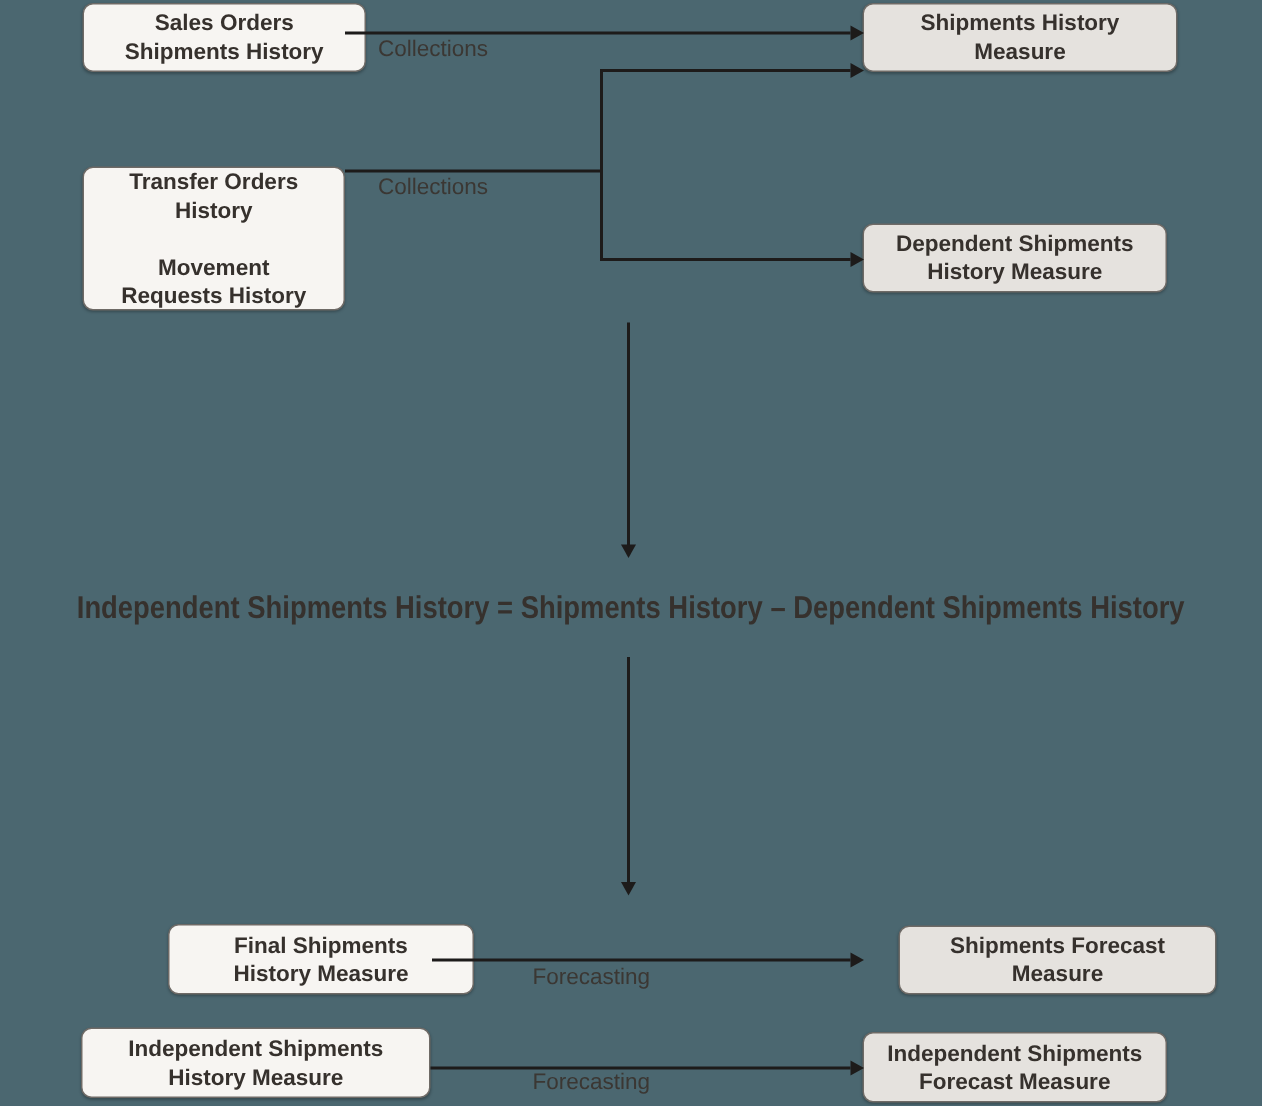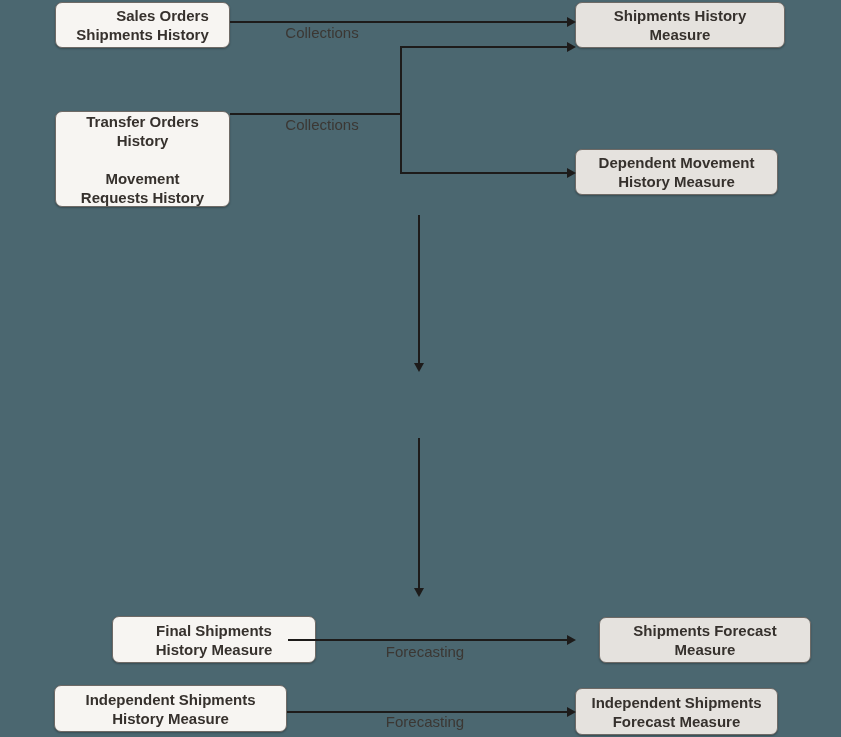--- a/index.html
+++ b/index.html
@@ -39,21 +39,20 @@
   }
   .arrow-down {
     position: absolute; width: 0; height: 0;
     border-left: 5px solid transparent;
     border-right: 5px solid transparent;
     border-top: 9px solid #1d1b1a;
   }
   .edge-label {
     position: absolute;
     width: 140px;
-    text-align: center;
     font-size: 15px;
     color: #3b3733;
   }
   .formula {
     position: absolute;
     left: 0; top: 394;
     top: 394px;
     width: 841px;
     display: flex;
     justify-content: center;
@@ -62,21 +61,21 @@
     color: #36312d;
   }
   .formula span {
     display: inline-block;
     transform: scaleX(0.87);
     transform-origin: 50% 50%;
     white-space: nowrap;
   }
 
   
-  #b-sales        { left: 55px;  top: 2px;   width: 175px; height: 46px; text-align: right; }
+  #b-sales        { left: 55px;  top: 2px;   width: 189px; height: 46px; }
   #b-transfer     { left: 55px;  top: 67px;  width: 175px; height: 96px; margin-top: 44px; }
   #b-shm          { left: 575px; top: 2px;   width: 210px; height: 46px; }
   #b-dep          { left: 575px; top: 149px; width: 203px; height: 46px; }
   #b-final        { left: 112px; top: 616px; width: 204px; height: 47px; }
   #b-sfm          { left: 575px; top: 617px; width: 212px; height: 46px; margin-left: 24px; }
   #b-ind-hist     { left: 54px;  top: 685px; width: 233px; height: 47px; }
   #b-ind-fcst     { left: 575px; top: 688px; width: 203px; height: 47px; }
 </style>
 </head>
 <body>
@@ -86,38 +85,41 @@
   <div class="box light" id="b-sales">Sales Orders
 Shipments History</div>
   <div class="box light" id="b-transfer">Transfer Orders
 History
 
 Movement
 Requests History</div>
 
   <div class="box gray" id="b-shm">Shipments History
 Measure</div>
-  <div class="box gray" id="b-dep">Dependent Movement
+  <div class="box gray" id="b-dep">Dependent Shipments
 History Measure</div>
 
   <div class="hline" style="left:230px; top:21px; width:337px;"></div>
   <div class="arrow-right" style="left:567px; top:17px;"></div>
   <div class="edge-label" style="left:252px; top:24px;">Collections</div>
 
   <div class="hline" style="left:230px; top:113px; width:172px;"></div>
   <div class="vline" style="left:400px; top:46px; height:128px;"></div>
   <div class="hline" style="left:400px; top:46px; width:167px;"></div>
   <div class="arrow-right" style="left:567px; top:42px;"></div>
   <div class="hline" style="left:400px; top:172px; width:167px;"></div>
   <div class="arrow-right" style="left:567px; top:168px;"></div>
   <div class="edge-label" style="left:252px; top:116px;">Collections</div>
 
   <div class="vline" style="left:418px; top:215px; height:149px;"></div>
   <div class="arrow-down" style="left:414px; top:363px;"></div>
 
+  <div class="formula">
+    <span>Independent Shipments History = Shipments History – Dependent Shipments History</span>
+  </div>
 
   <div class="vline" style="left:418px; top:438px; height:151px;"></div>
   <div class="arrow-down" style="left:414px; top:588px;"></div>
 
   <div class="box light" id="b-final">Final Shipments
 History Measure</div>
   <div class="box gray" id="b-sfm">Shipments Forecast
 Measure</div>
   <div class="box light" id="b-ind-hist">Independent Shipments
 History Measure</div>

